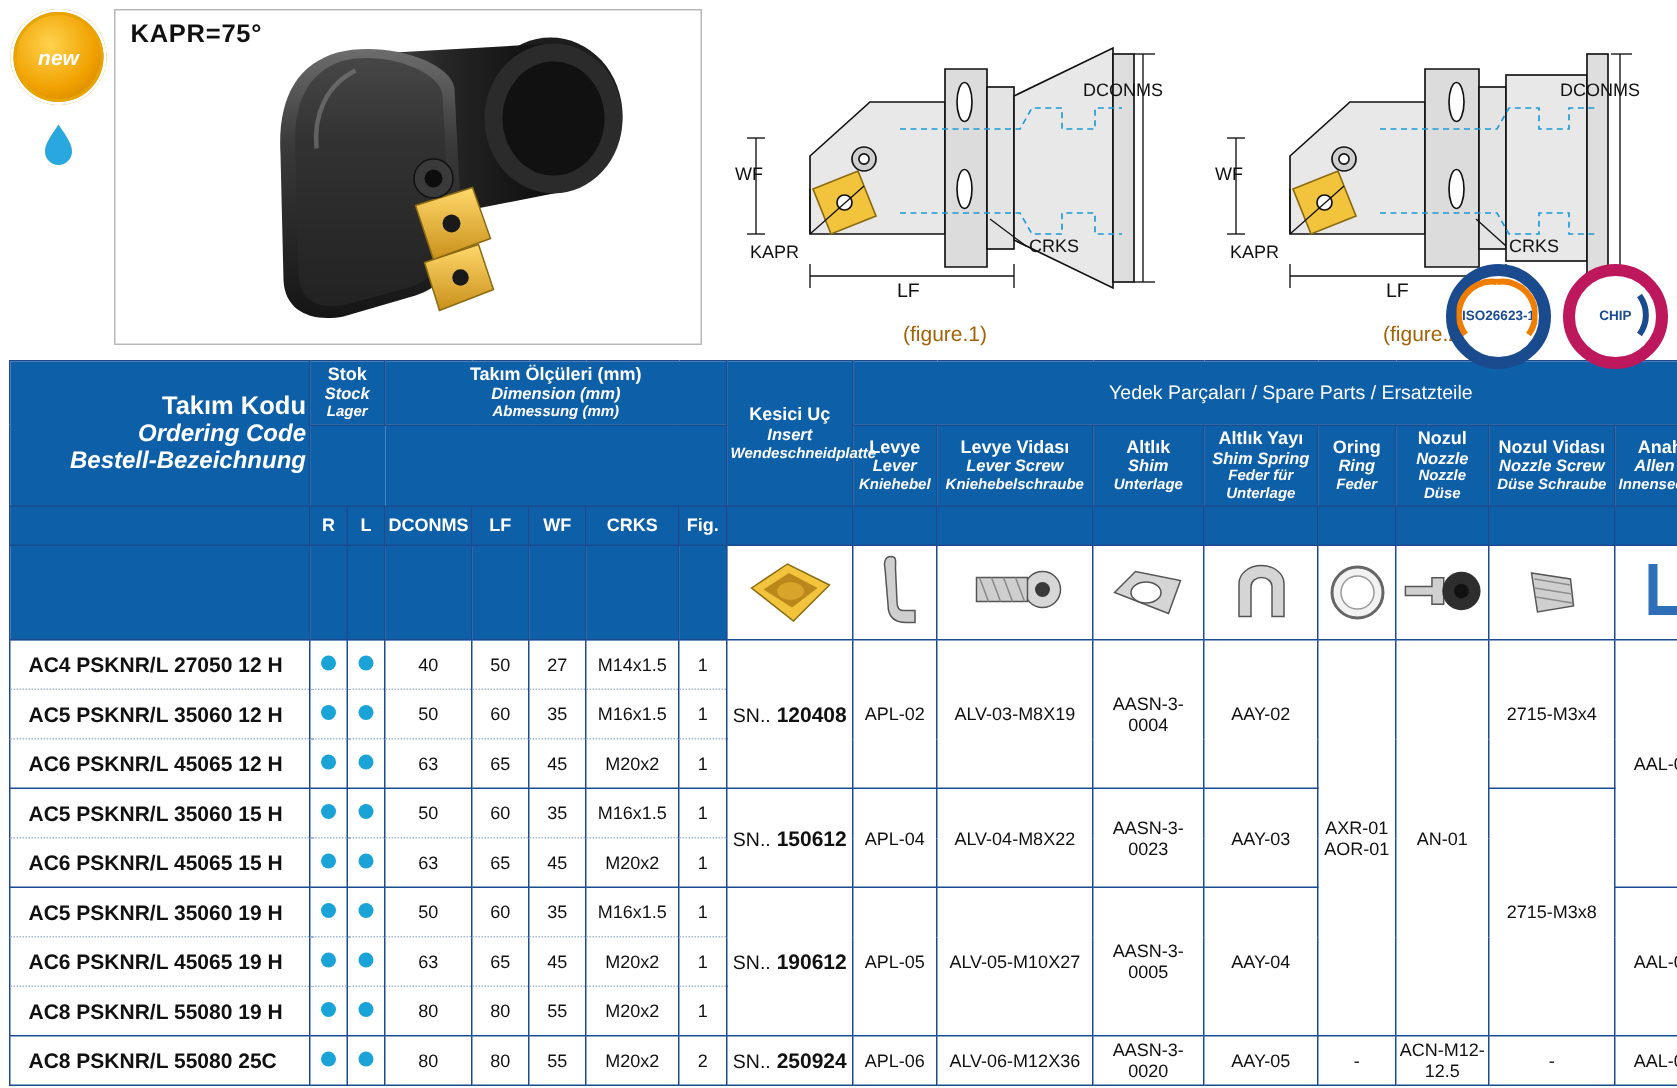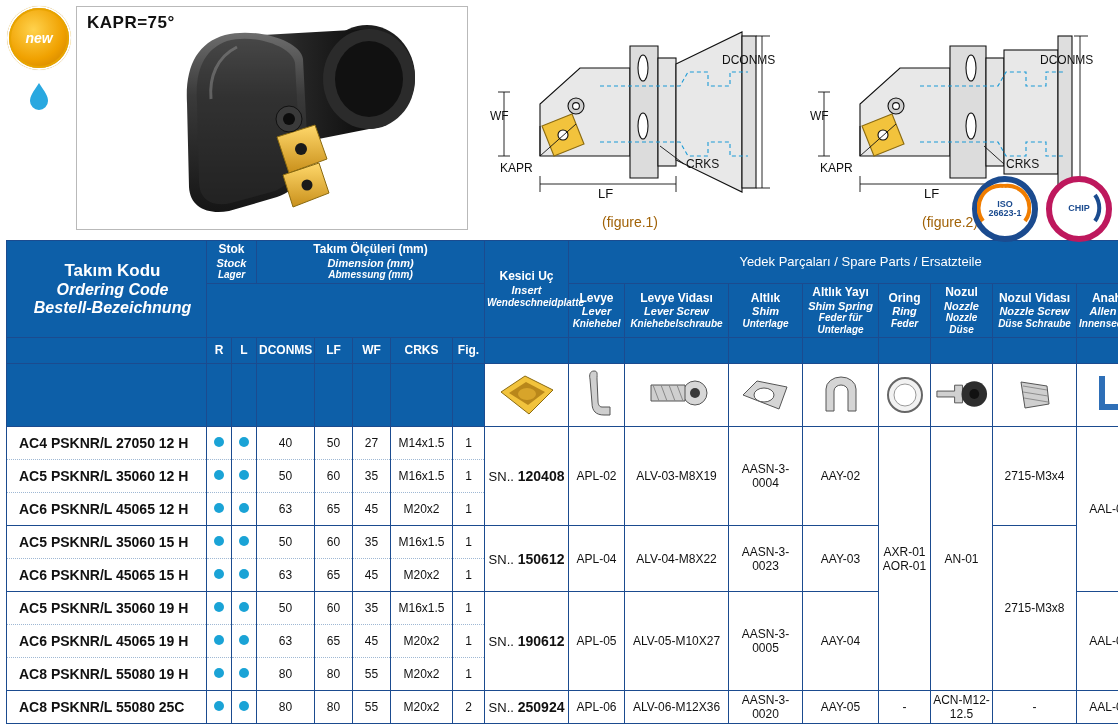--- a/index.html
+++ b/index.html
@@ -61,22 +61,22 @@
   .figcap{
     position:absolute;bottom:4px;width:100%;text-align:center;
     font-size:14px;color:#a16207;
   }
 
   .logos{
     position:absolute;right:6px;top:176px;display:flex;gap:8px;
   }
   .logo-circle{
     width:54px;height:54px;border-radius:50%;
-    border:6px solid #be185d;background:#fff;
-    display:flex;flex-direction:column;align-items:center;justify-content:center;
+    border:8px solid #be185d;background:#fff;
+    display:flex;flex-direction:row;align-items:center;justify-content:center;
     font-size:9px;font-weight:bold;color:#1b4b8f;line-height:1.05;text-align:center;
     position:relative;
   }
   .logo-circle.iso{border-color:#1b4b8f;}
   .logo-circle .arc{
     position:absolute;left:-1px;top:-1px;width:54px;height:54px;
   }
 
   
   table{
@@ -97,21 +97,21 @@
     padding:2px 2px;
     line-height:1.15;
   }
   .hdr-main{
     font-size:11px;
   }
   .hdr-main .l1{font-weight:bold;font-size:12px;}
   .hdr-main .l2{font-style:italic;font-size:11px;}
   .hdr-main .l3{font-style:italic;font-size:10px;}
   .ordering{
-    text-align:center;padding-left:14px !important;margin-top:32px;
+    text-align:right;padding-left:14px !important;margin-top:32px;
   }
   .ordering .l1{font-weight:bold;font-size:17px;}
   .ordering .l2{font-style:italic;font-size:16px;}
   .ordering .l3{font-style:italic;font-size:16px;}
   .spare-title{
     font-size:13px;font-weight:normal;
   }
   .sub-hdr{
     height:26px;font-size:12px;font-weight:bold;background:#0d5fa8;color:#fff;
   }

